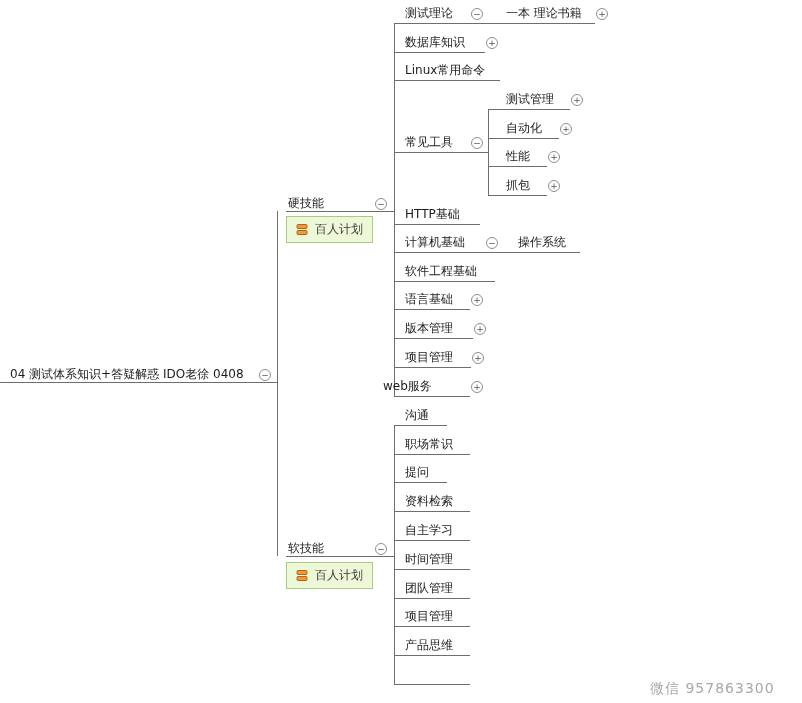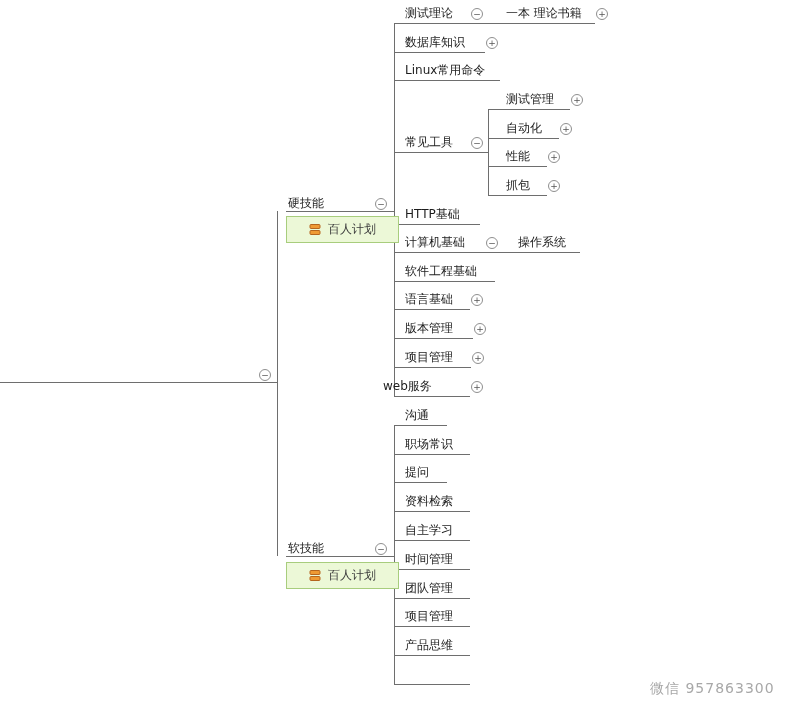--- a/index.html
+++ b/index.html
@@ -13,21 +13,21 @@
     white-space:nowrap;
   }
   .toggle{
     position:absolute;width:12px;height:12px;box-sizing:border-box;
     border:1px solid #8f8f8f;border-radius:50%;background:#ffffff;color:#555;
     font-size:9px;display:flex;align-items:center;justify-content:center;
     cursor:pointer;user-select:none;
   }
   .tag{
     position:absolute;display:flex;align-items:center;gap:6px;
-    box-sizing:border-box;height:27px;padding:0 22px;
+    box-sizing:border-box;height:27px;padding:0 9px;
     background:#ecf8d7;border:1px solid #a8cd7d;
     font-size:12px;color:#3a3a3a;white-space:nowrap;
   }
   .watermark{
     position:absolute;left:650px;top:680px;font-size:14px;color:#a8a8a8;
     letter-spacing:1px;white-space:nowrap;
   }
 </style>
 </head>
 <body>
@@ -71,20 +71,21 @@
       <line x1="394" y1="511" x2="470" y2="511"></line>
       <line x1="394" y1="540" x2="470" y2="540"></line>
       <line x1="394" y1="569" x2="470" y2="569"></line>
       <line x1="394" y1="598" x2="470" y2="598"></line>
       <line x1="394" y1="626" x2="470" y2="626"></line>
       <line x1="394" y1="655" x2="470" y2="655"></line>
       <line x1="394" y1="684" x2="470" y2="684"></line>
     </g>
   </svg>
 
+  <div class="node" style="left:10px;top:367px">04 测试体系知识+答疑解惑 IDO老徐 0408</div>
   <div class="toggle" style="left:259px;top:369px">−</div>
 
   <div class="node" style="left:288px;top:196px">硬技能</div>
   <div class="toggle" style="left:375px;top:198px">−</div>
   <div class="tag" style="left:286px;top:216px">
     <svg width="13" height="13" viewBox="0 0 13 13">
       <rect x="1" y="1.5" width="10" height="4" rx="1" fill="#ef9a34" stroke="#b5651d" stroke-width="1"></rect>
       <rect x="1" y="7.5" width="10" height="4" rx="1" fill="#ef9a34" stroke="#b5651d" stroke-width="1"></rect>
     </svg>
     <span>百人计划</span>

